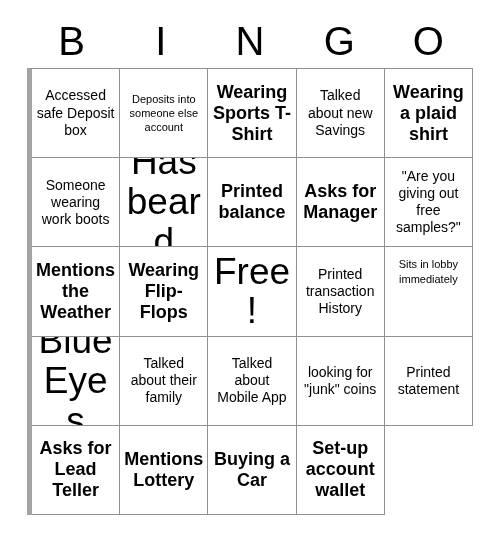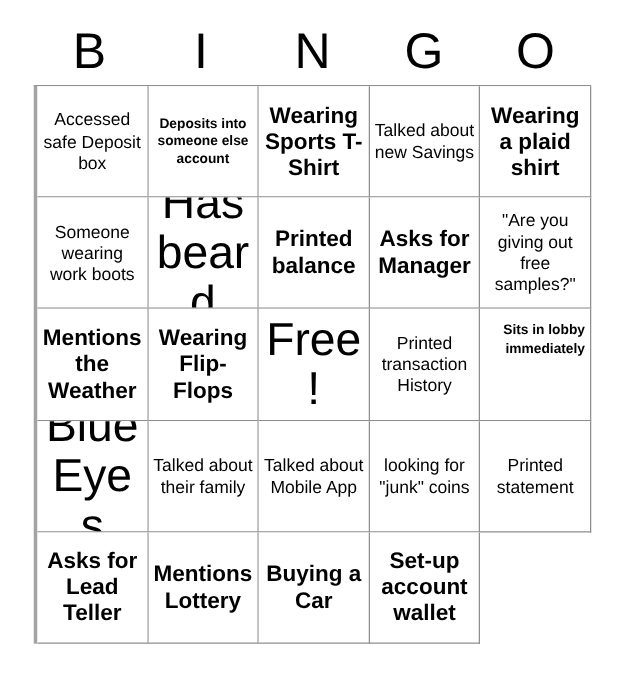--- a/index.html
+++ b/index.html
@@ -45,21 +45,21 @@
   }
 
   
   #grid {
     position: absolute;
     left: 27px;
     top: 68px;
     width: 446px;
     height: 447px;
     border-top: 1px solid #8f8f8f;
-    border-left: 3px solid #a3a3a3;
+    border-left: 5px solid #a3a3a3;
     box-sizing: border-box;
     display: grid;
     grid-template-columns: repeat(5, 1fr);
     grid-template-rows: repeat(5, 1fr);
   }
 
   .cell {
     border-right: 1px solid #8f8f8f;
     border-bottom: 1px solid #8f8f8f;
     box-sizing: border-box;
@@ -72,27 +72,27 @@
     background: #ffffff;
   }
   .cell .txt {
     display: block;
     width: 100%;
     line-height: 1.17;
     word-wrap: break-word;
   }
 
   
-  .sz-xs .txt { font-size: 11px; line-height: 1.30; font-weight: bold; }
+  .sz-xs .txt { font-size: 11px; line-height: 1.30; }
   .sz-sm .txt { font-size: 14px; line-height: 1.22; }
   .sz-md .txt { font-size: 18px; line-height: 1.17; font-weight: bold; }
   .sz-xl .txt { font-size: 37px; line-height: 1.08; }
 
   
-  .va-top  { align-items: flex-start; padding-top: 10px; text-align: right; }
+  .va-top  { align-items: flex-start; padding-top: 10px; }
   .va-mid  { align-items: center; }
 </style>
 </head>
 <body>
 
 <div id="card">
 
   <div id="header">
     <div class="header-letter">B</div>
     <div class="header-letter">I</div>

